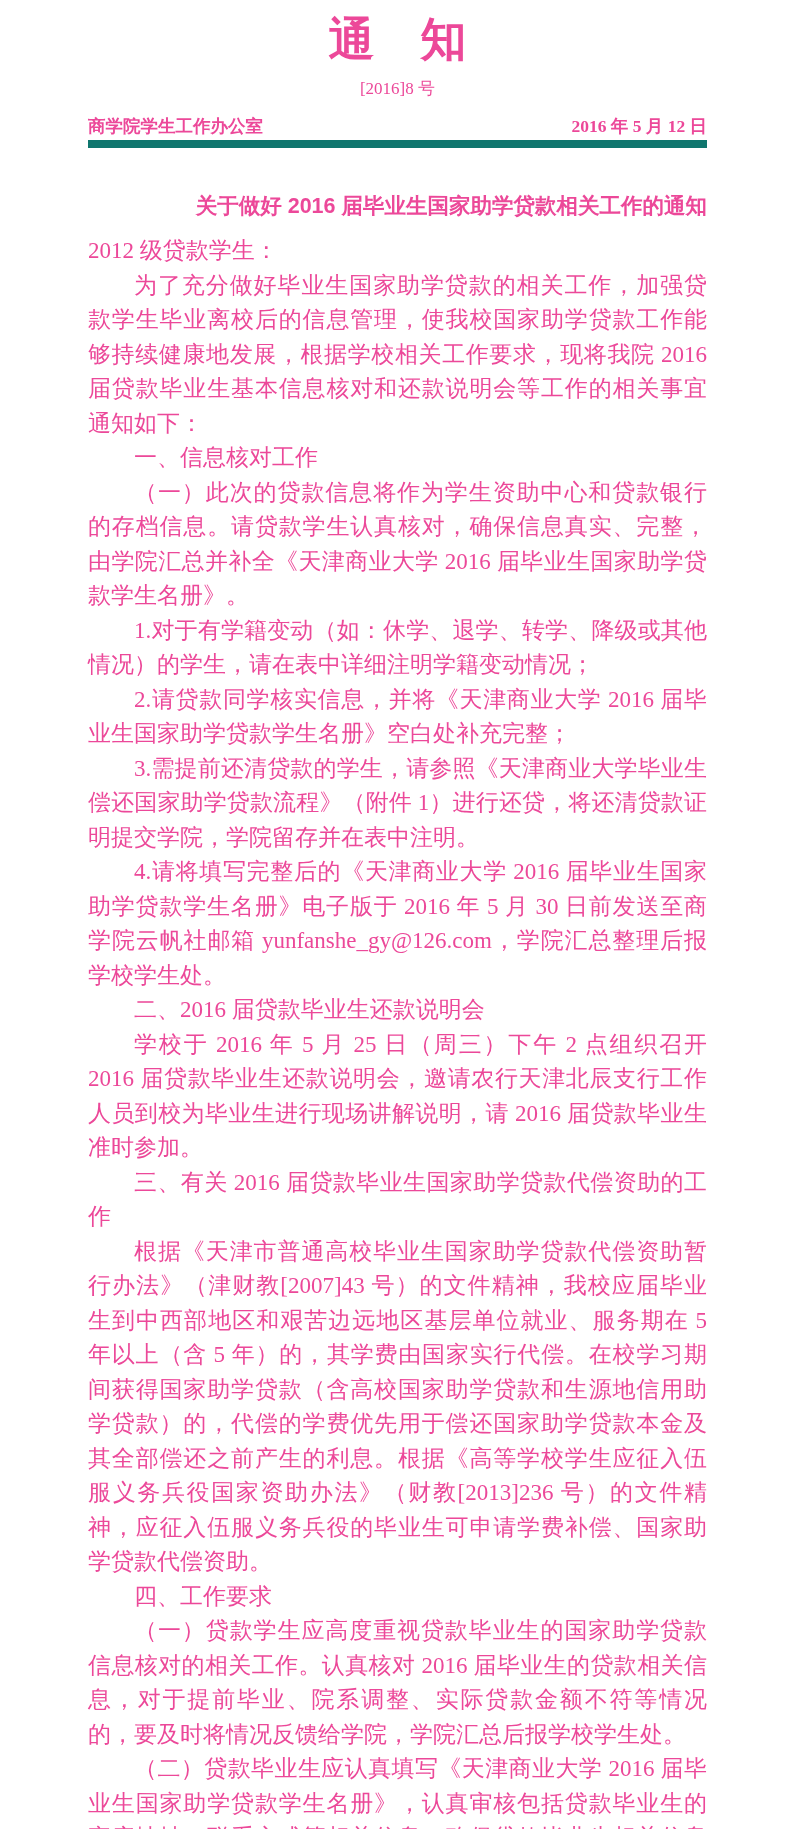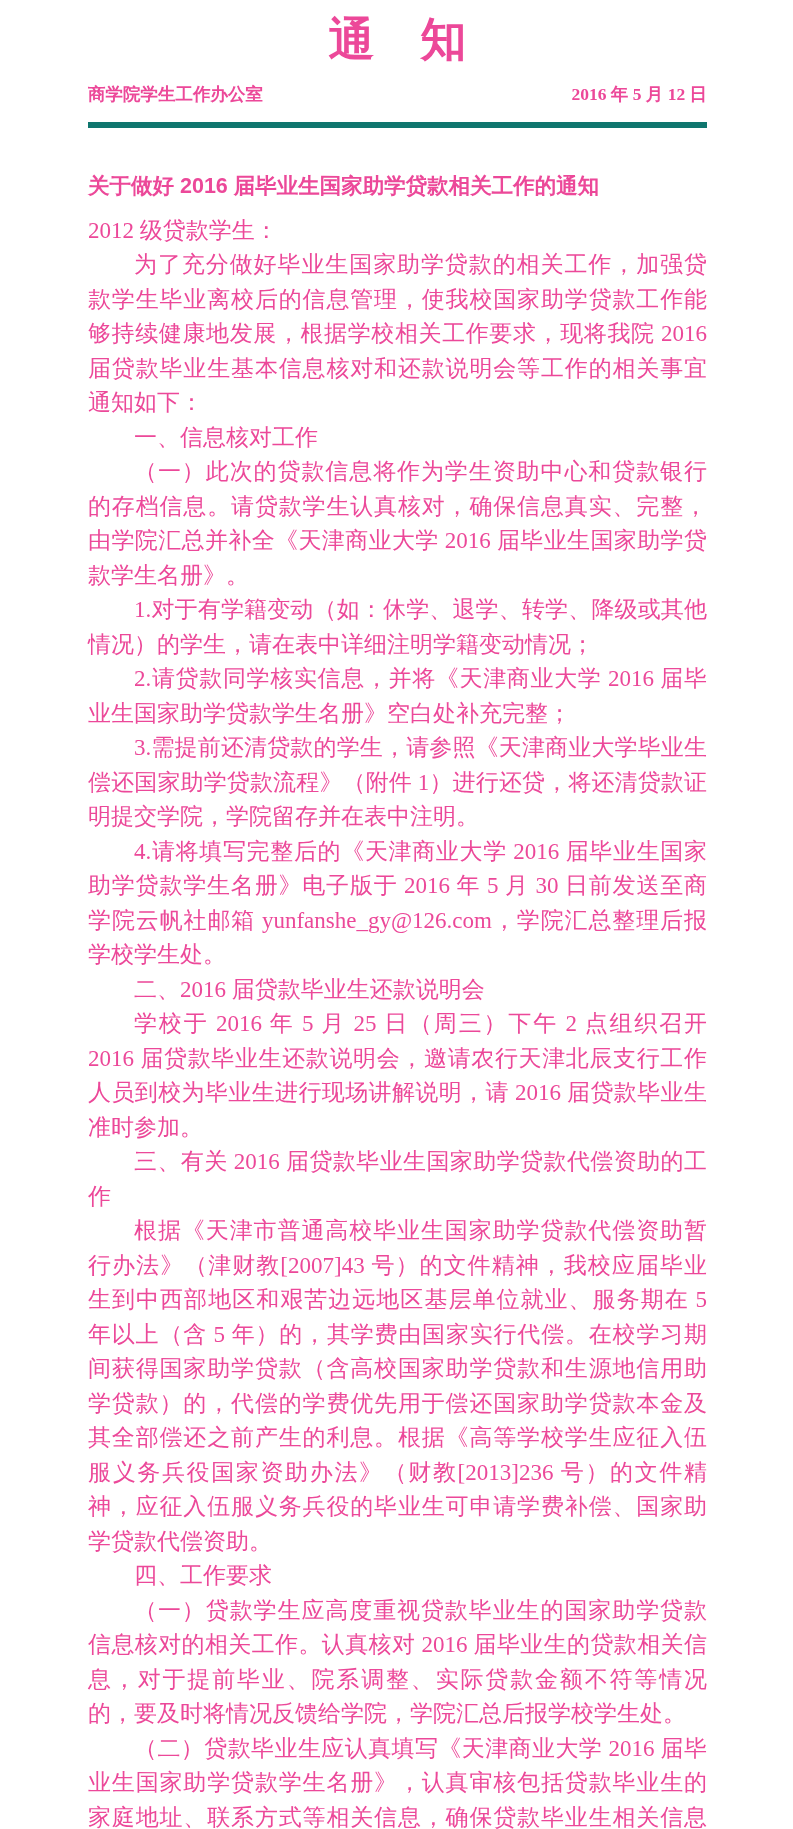--- a/index.html
+++ b/index.html
@@ -28,29 +28,29 @@
     margin-top: 12px;
     text-align: center;
     font-size: 17px;
     line-height: 1.2;
   }
   .header-row {
     margin-top: 17px;
     display: flex;
     justify-content: space-between;
     align-items: flex-end;
-    border-bottom: 6px solid #0f766e;
-    padding-bottom: 17px;
+    border-bottom: 8px solid #0f766e;
+    padding-bottom: 3px;
     font-size: 17.5px;
     font-weight: bold;
     line-height: 1.2;
   }
   .subject {
     margin: 44px 0 0 0;
-    text-align: left;
+    text-align: right;
     font-size: 21.5px;
     font-weight: bold;
     line-height: 1.35;
     font-family: "Liberation Sans", "DejaVu Sans", sans-serif;
   }
   .doc-body {
     margin-top: 13px;
     font-size: 23px;
     line-height: 34.5px;
   }
@@ -68,20 +68,21 @@
   .attachments .para {
     text-align: left;
   }
 </style>
 </head>
 <body>
 
 <div class="page">
   <h1 class="doc-title">通　知</h1>
 
+  <div class="doc-number">[2016]8 号</div>
 
   <div class="header-row">
     <span>商学院学生工作办公室</span>
     <span>2016 年 5 月 12 日</span>
   </div>
 
   <h2 class="subject">关于做好 2016 届毕业生国家助学贷款相关工作的通知</h2>
 
   <div class="doc-body" id="doc-body">
       <p class="para indent-0">2012 级贷款学生：</p>

